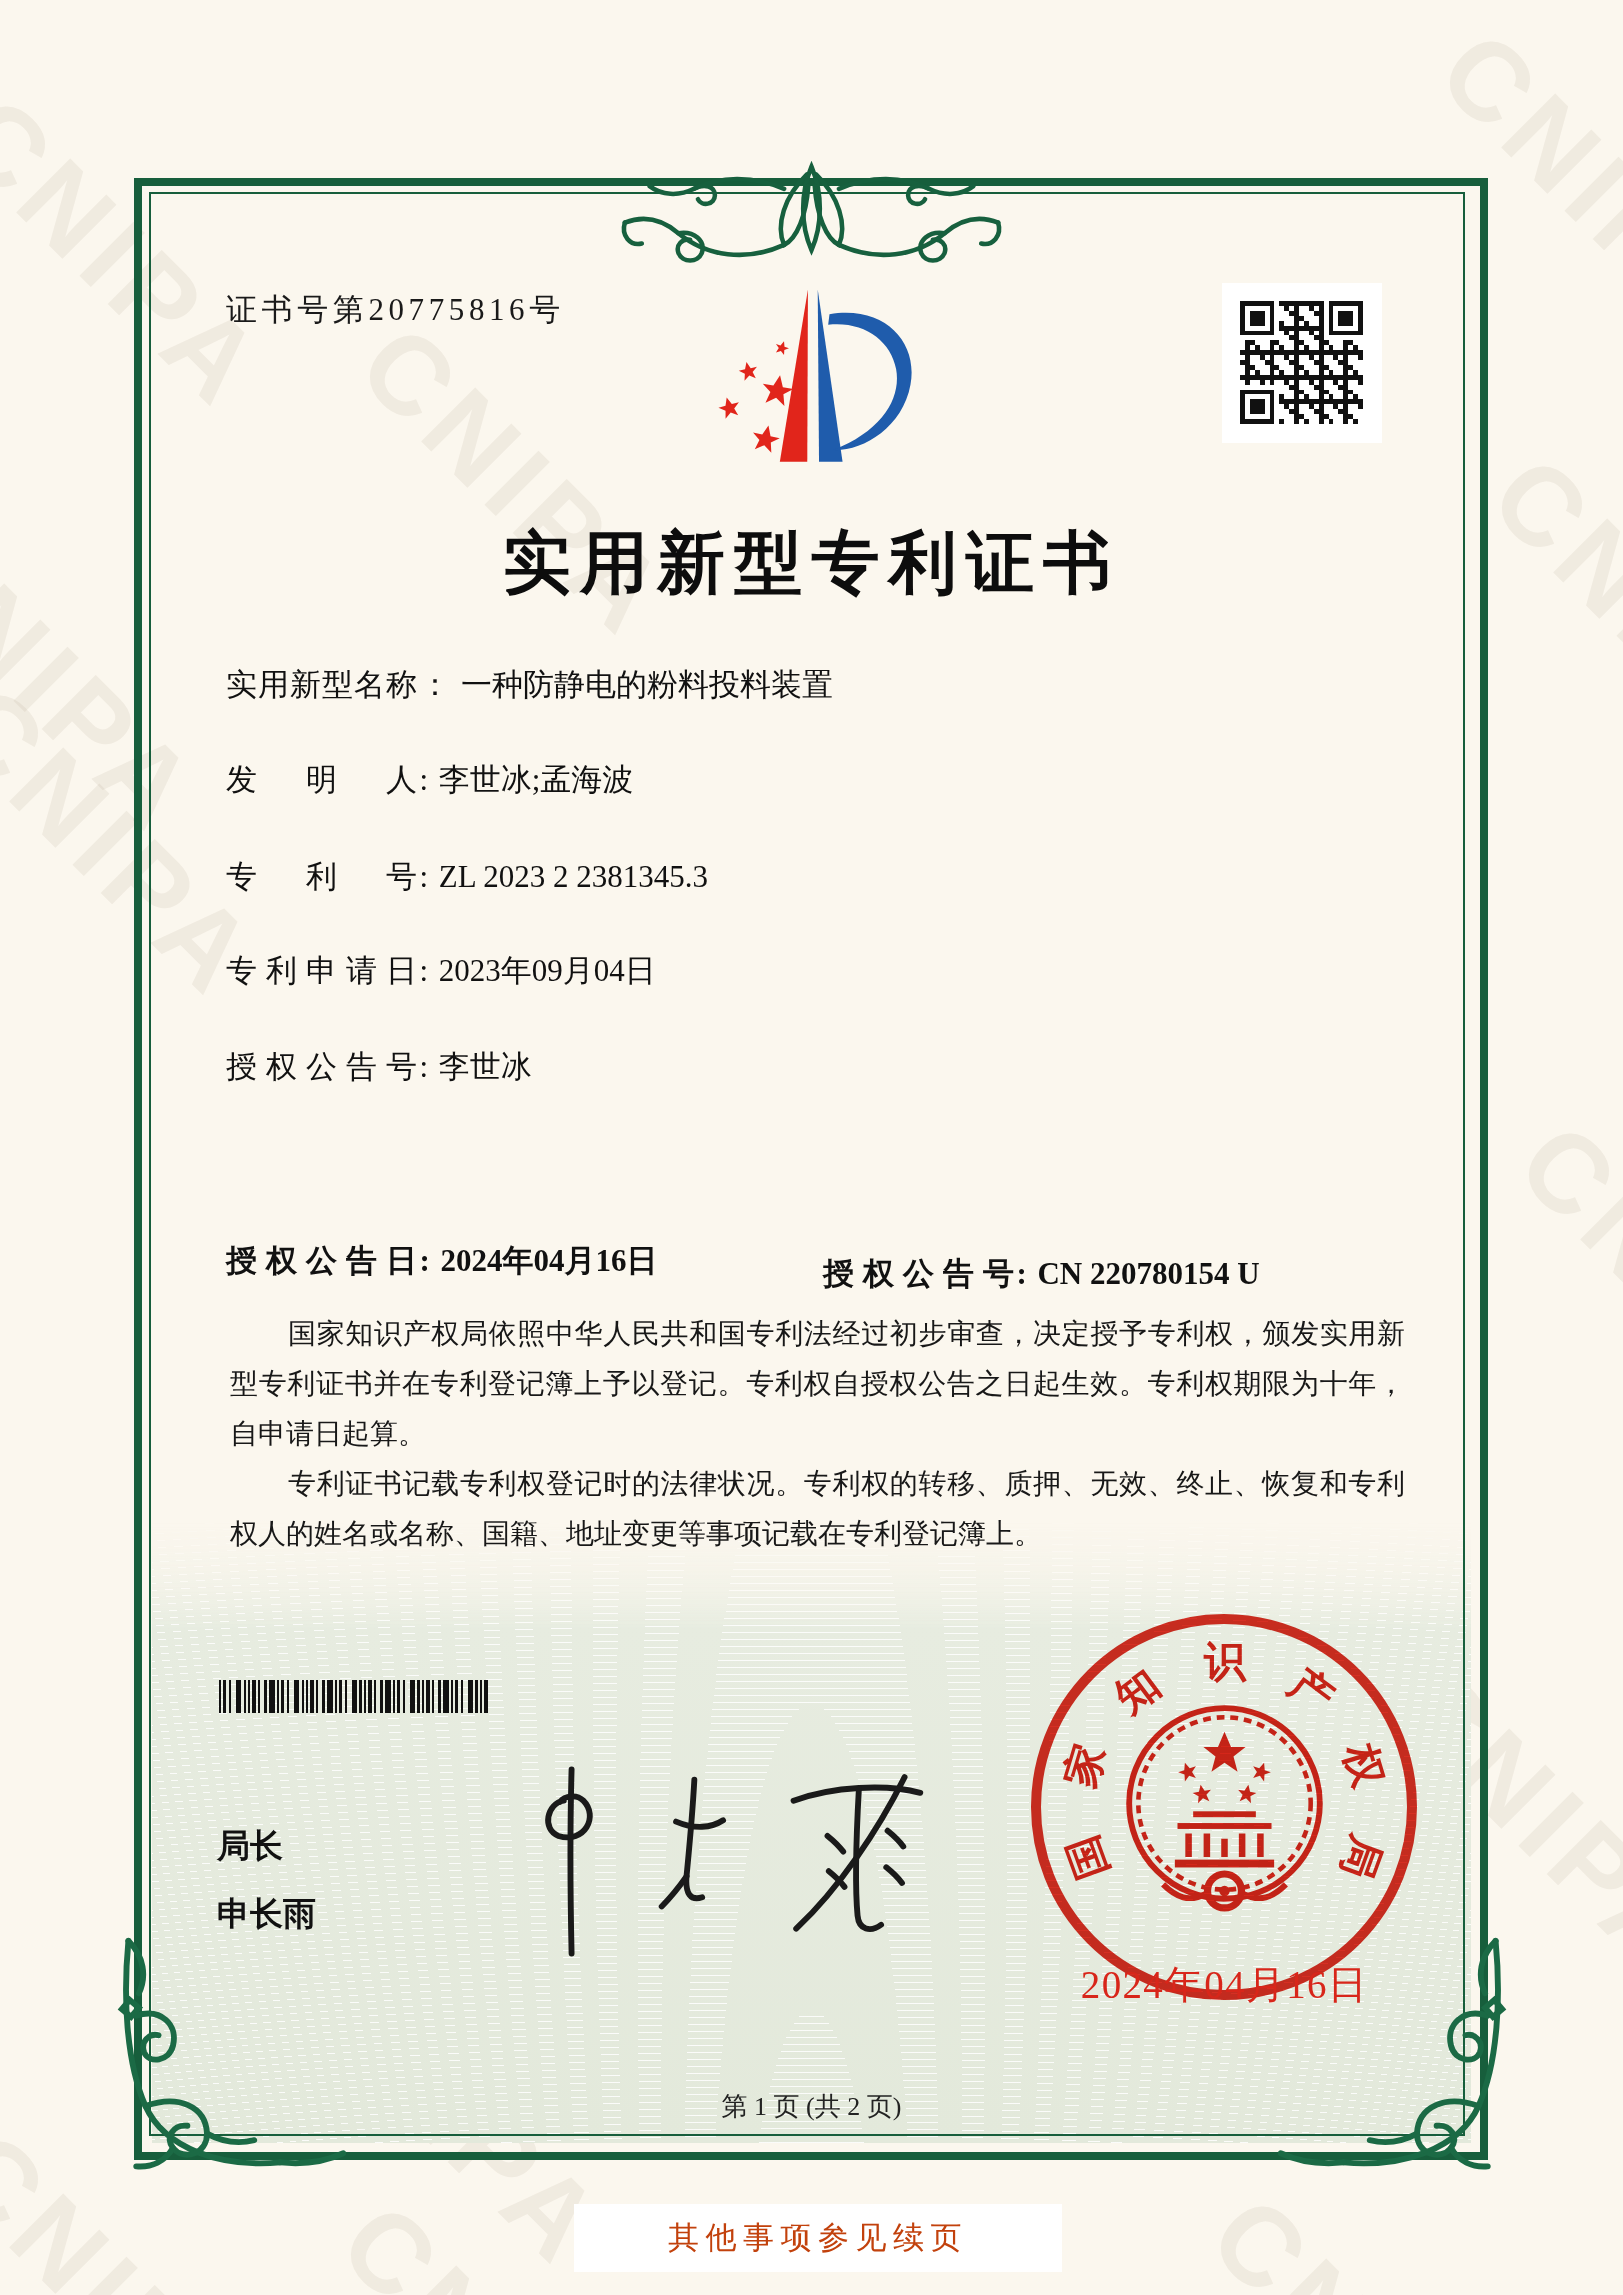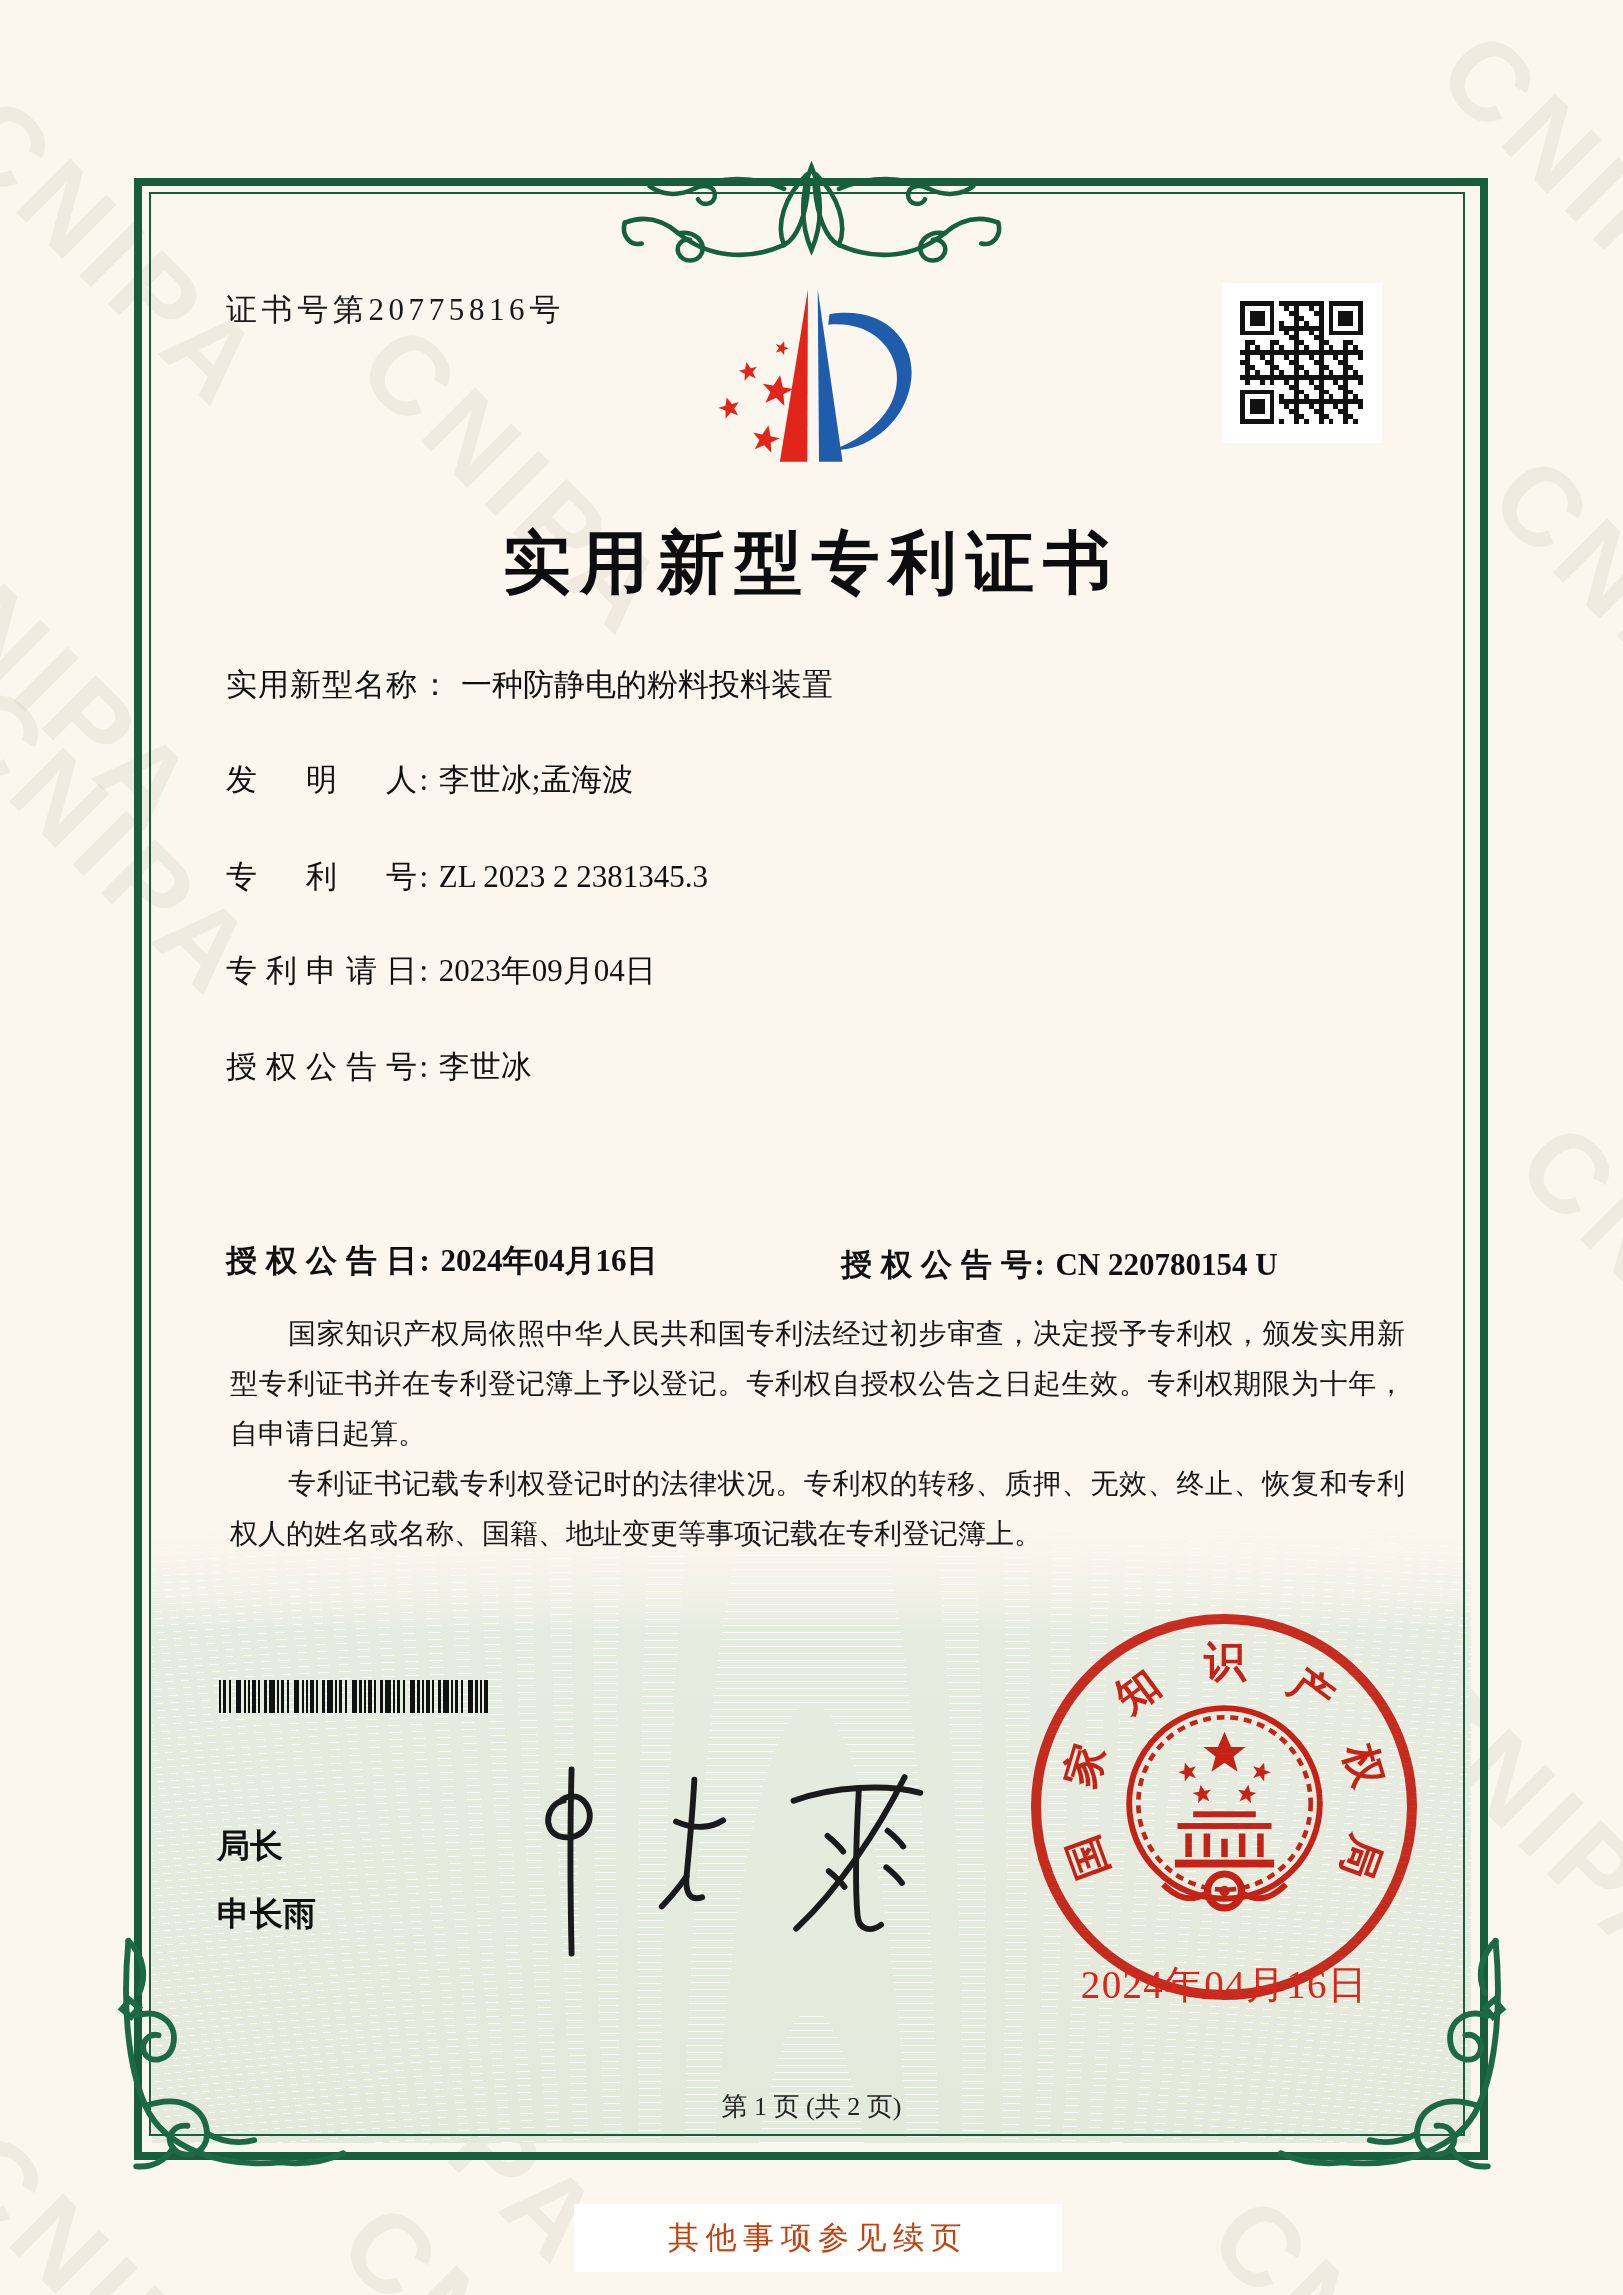--- a/index.html
+++ b/index.html
@@ -25,21 +25,21 @@
   
   .cert-no{position:absolute;left:226px;top:289px;font-size:31px;letter-spacing:4.6px;color:#1a1a1a;}
   .title{position:absolute;left:152px;top:518px;width:1319px;text-align:center;
       font-size:68px;font-weight:900;letter-spacing:9.2px;color:#0d0d0d;}
   .qrbox{position:absolute;left:1222px;top:283px;width:160px;height:160px;background:#fff;}
   .qrbox svg{position:absolute;left:18.3px;top:18.3px;}
   
   .frow{position:absolute;left:226px;font-size:31px;white-space:nowrap;color:#111;}
   .flabel{display:inline-block;width:191px;text-align:justify;text-align-last:justify;}
   .fcolon{display:inline-block;margin:0 10.5px 0 2.6px;}
-  .grant2{position:absolute;left:597px;top:4px;margin-left:18px;}
+  .grant2{position:absolute;left:597px;top:13px;}
   .grant2 .flabel{width:191px;}
   
   .para{position:absolute;left:230px;width:1175px;font-size:28px;line-height:50px;
       text-indent:58px;text-align:justify;color:#181818;}
   
   .barcode{position:absolute;left:219px;top:1680px;width:271px;height:33px;display:flex;
       align-items:stretch;overflow:hidden;}
   .barcode i{display:block;height:100%;}
   
   .sig-title{position:absolute;left:217px;top:1824px;font-size:33px;font-weight:700;

